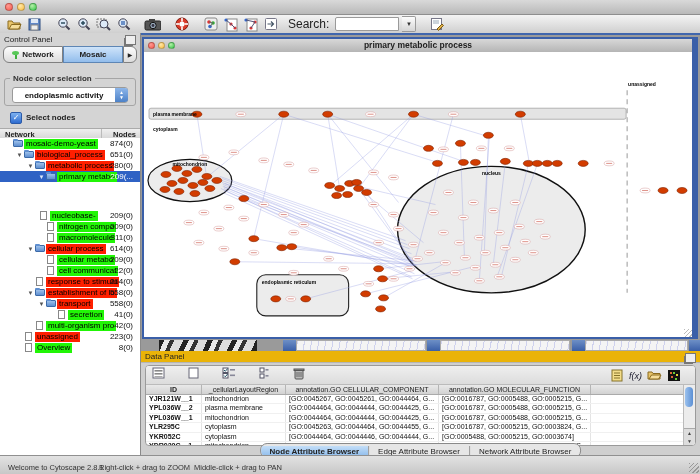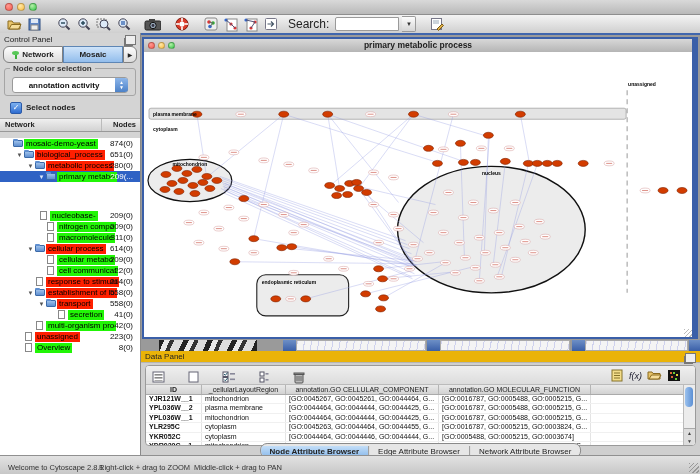--- a/index.html
+++ b/index.html
@@ -26,21 +26,21 @@
   .cp-header{position:relative;height:13px;font-size:8px;color:#222;padding:2px 0 0 4px;box-sizing:border-box;}
   .floaticon{position:absolute;right:4px;top:2px;width:9px;height:8px;border:1px solid #777;background:#eee;box-shadow:-2px 2px 0 -1px #777;}
   .cp-tabs{position:relative;height:17px;display:flex;padding:0 3px;}
   .cptab{flex:1;border:1px solid #808080;background:linear-gradient(#fdfdfd,#dcdcdc);font-size:8px;font-weight:bold;color:#222;display:flex;align-items:center;justify-content:center;gap:2px;}
   .cptab.first{border-radius:6px 0 0 6px;}
   .cptab.sel{background:linear-gradient(#cfe4fa,#92bdec);border-color:#5e86b5;}
   .cptab.arrow{flex:0 0 12px;border-radius:0 6px 6px 0;font-size:6px;font-weight:normal;}
   .sprout{width:8px;height:8px;position:relative;}
   .sprout:before{content:"";position:absolute;left:3px;top:3px;width:2px;height:5px;background:#3fae3f;}
   .sprout:after{content:"";position:absolute;left:0;top:0;width:7px;height:4px;border-radius:50%;background:#58c858;}
-  .groupbox{position:relative;margin:5px 4px 0 4px;border:1px solid #a5a5a5;border-radius:3px;height:26px;}
+  .groupbox{position:relative;margin:15px 4px 0 4px;border:1px solid #a5a5a5;border-radius:3px;height:26px;}
   .grouplabel{position:absolute;left:5px;top:-5px;background:#d4d4d4;padding:0 3px;font-size:8px;font-weight:bold;color:#333;}
   .combo{position:absolute;left:7px;top:8px;right:7px;height:14px;background:#fff;border:1px solid #9a9a9a;border-radius:3px;font-size:8px;font-weight:bold;color:#111;display:flex;align-items:center;}
   .combo .val{flex:1;text-align:center;}
   .combo .step{width:13px;height:14px;margin:-1px -1px 0 0;background:linear-gradient(#8db6ea,#4d82c8);border-radius:0 3px 3px 0;color:#fff;font-size:5px;line-height:5px;display:flex;flex-direction:column;align-items:center;justify-content:center;}
   .checkrow{display:flex;align-items:center;gap:4px;margin:6px 0 0 10px;height:11px;}
   .checkbox{width:10px;height:10px;border-radius:2px;background:linear-gradient(#7db1f0,#2e6cd0);border:1px solid #2b5aa8;color:#fff;font-size:8px;line-height:9px;text-align:center;}
   .checklbl{font-size:8px;font-weight:bold;color:#222;}
   .tree-header{margin-top:5px;height:12px;background:linear-gradient(#efefef,#d2d2d2);border-top:1px solid #aaa;border-bottom:1px solid #999;display:flex;font-size:7.5px;font-weight:bold;color:#222;}
   .tree-header .c1{flex:1;padding:1px 0 0 5px;border-right:1px solid #bbb;}
   .tree-header .c2{width:34px;padding:1px 4px 0 0;text-align:right;}
@@ -66,21 +66,21 @@
   .net-canvas{position:absolute;left:0;top:13px;right:0;bottom:0;background:#fff;overflow:hidden;}
   .grip{position:absolute;right:0;bottom:0;width:8px;height:8px;background:repeating-linear-gradient(135deg,#bbb 0 1px,transparent 1px 3px);}
   .winstrip{position:absolute;left:0;top:305px;width:559px;height:11px;}
   .winstrip .dark{position:absolute;left:18px;top:0;width:98px;height:11px;background:repeating-linear-gradient(115deg,#222 0 5px,#e8e8e8 5px 10px,#333 10px 14px,#ddd 14px 22px);}
   .winstrip .bluech{position:absolute;top:0;height:11px;width:13px;background:linear-gradient(#6d8fc6,#3a5fa8);}
   .winstrip .thumb{position:absolute;top:0;height:11px;background:#f4f4f4;border:1px solid #aaa;box-sizing:border-box;background-image:repeating-linear-gradient(100deg,rgba(110,120,220,.28) 0 1px,transparent 1px 7px);}
   
   .dpanel{position:absolute;left:0;top:316px;width:559px;height:106px;background:#cfcfcf;}
   .dp-header{position:relative;height:12px;font-size:8px;color:#222;padding:1px 0 0 4px;box-sizing:border-box;background:#eab308;border-bottom:1px solid #b5b5b5;}
   .dp-box{position:absolute;left:4px;top:14px;right:4px;height:79px;background:#fff;border:1px solid #9a9a9a;border-radius:4px;overflow:hidden;}
-  .dp-toolbar{position:relative;height:18px;background:linear-gradient(#efefef,#dcdcdc);border-bottom:1px solid #bbb;display:flex;align-items:flex-end;gap:20px;padding-left:5px;}
+  .dp-toolbar{position:relative;height:18px;background:linear-gradient(#efefef,#dcdcdc);border-bottom:1px solid #bbb;display:flex;align-items:flex-start;gap:20px;padding-left:5px;}
   .dp-toolbar .right{position:absolute;right:14px;top:0;height:18px;display:flex;align-items:center;gap:4px;}
   .dbtn{width:15px;height:14px;display:flex;align-items:center;justify-content:center;}
   .dtable{position:absolute;left:0;top:19px;right:11px;bottom:0;font-size:7px;}
   .dhead{display:flex;height:9px;background:linear-gradient(#e9e9e9,#d2d2d2);border-bottom:1px solid #aaa;color:#222;}
   .dhead div{border-right:1px solid #b5b5b5;text-align:center;overflow:hidden;white-space:nowrap;box-sizing:border-box;padding-top:1px;}
   .drow{display:flex;height:8.4px;border-bottom:1px solid #f0f0f0;color:#111;}
   .drow div{border-right:1px solid #e4e4e4;overflow:hidden;white-space:nowrap;box-sizing:border-box;padding:0 3px;}
   .c-id{width:56px;font-weight:bold;}
   .c-reg{width:84px;}
   .c-cc{width:153px;}
@@ -242,21 +242,21 @@
         <div class="cptab sel">
           <span>Mosaic</span>
         </div>
         <div class="cptab arrow">
             <span>▶</span>
           </div>
       </div>
       <div class="groupbox">
         <span class="grouplabel">Node color selection</span>
         <div class="combo">
-          <span class="val">annotation activity</span>
+          <span class="val">endoplasmic activity</span>
           <span class="step">
               <span>▴</span>
               <span>▾</span>
             </span>
         </div>
       </div>
       <div class="checkrow">
         <span class="checkbox">✓</span>
         <span class="checklbl">Select nodes</span>
       </div>

